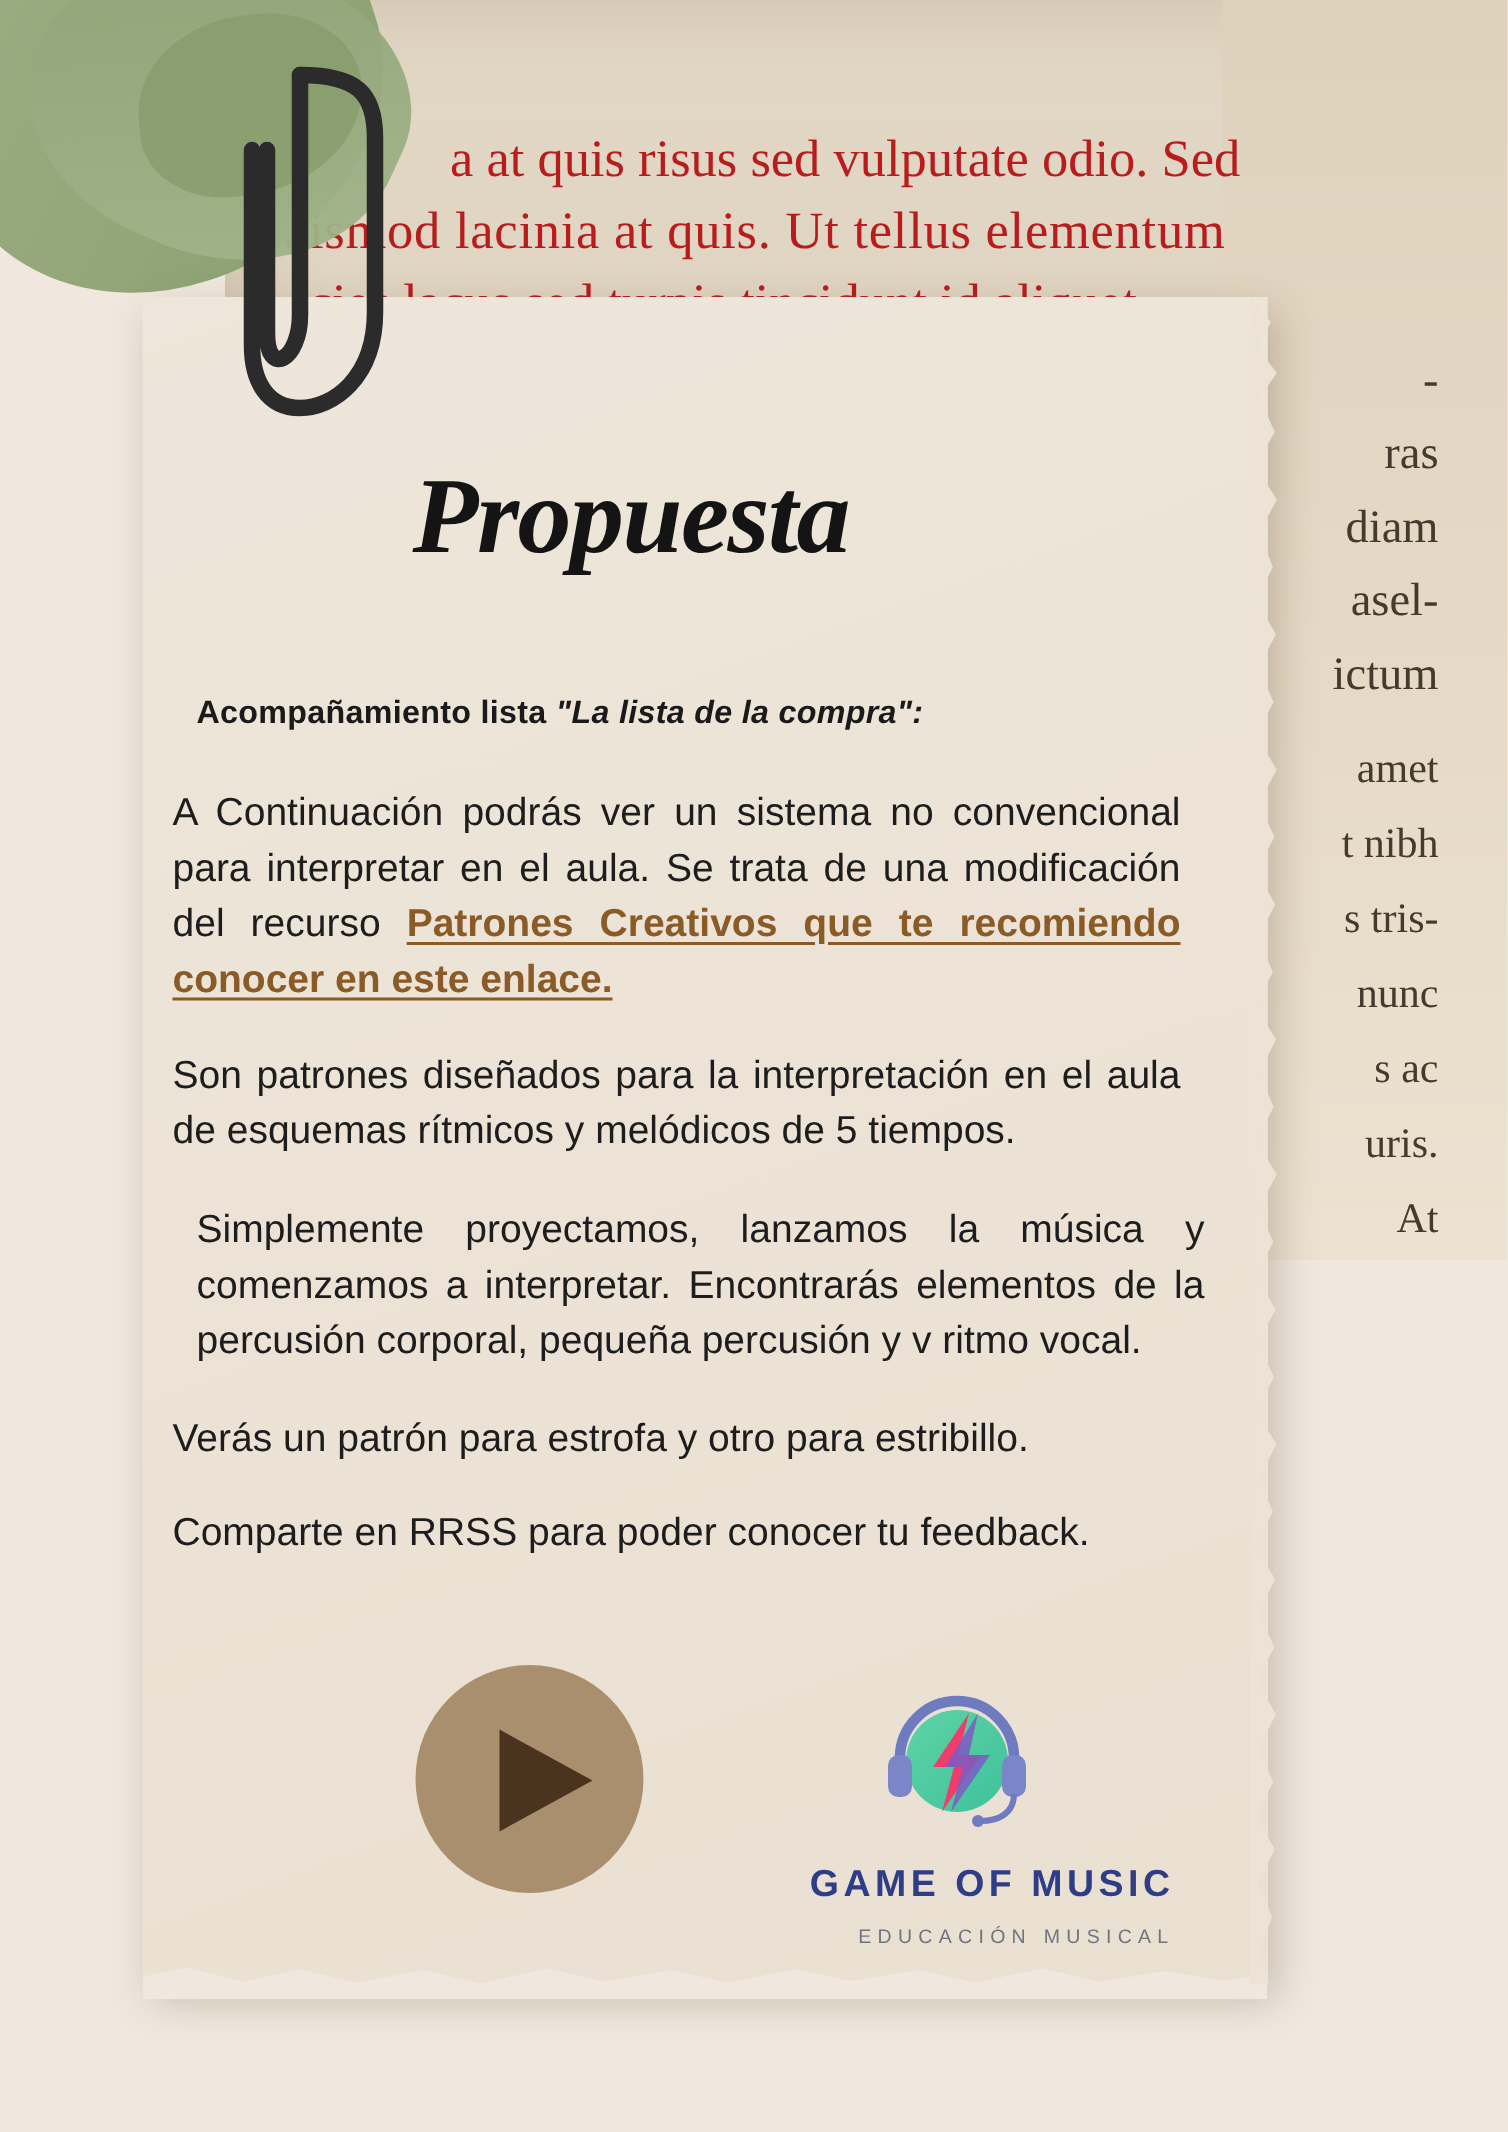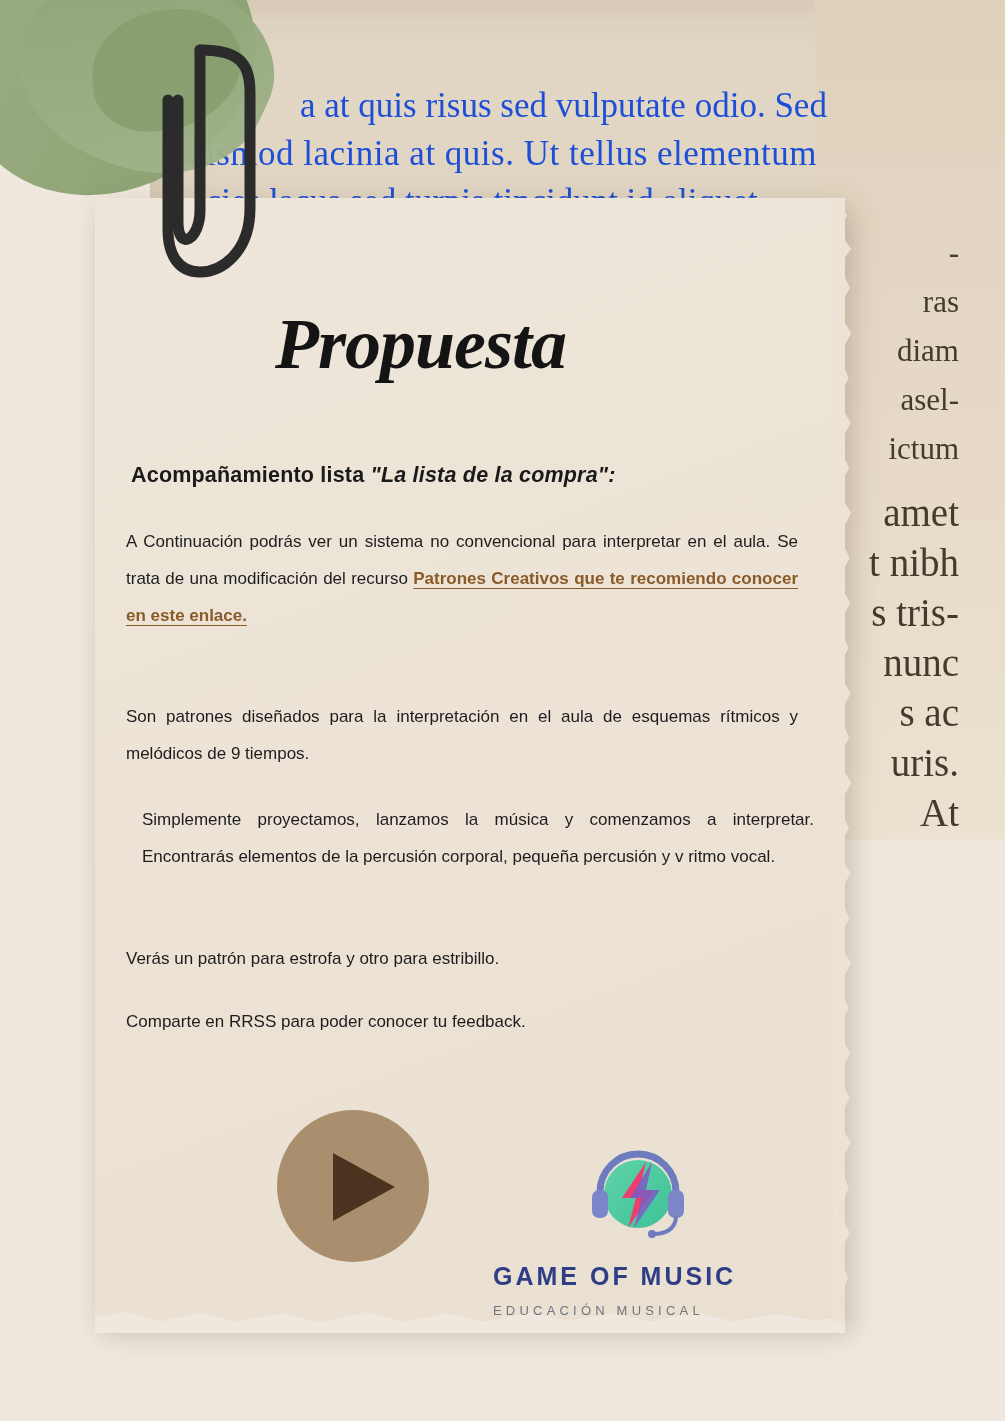--- a/index.html
+++ b/index.html
@@ -41,21 +41,21 @@
     position: absolute;
     right: 0;
     top: 0;
     width: 190px;
     height: 840px;
     background: linear-gradient(180deg,#ded1bc 0%, #e7dbc8 60%, #ece2d1 100%);
   }
   .bg-text {
     position: absolute;
     font-family: "Liberation Serif", serif;
-    color: #1d4ed8;
+    color: #b91c1c;
     white-space: nowrap;
   }
   .bg-line1 { left: 300px; top: 86px; font-size: 35px; }
   .bg-line2 { left: 188px; top: 134px; font-size: 35px; letter-spacing: .5px;}
   .bg-line3 { left: 196px; top: 182px; font-size: 35px; }
 
   .bg-right-col {
     position: absolute;
     right: 46px;
     top: 228px;
@@ -66,21 +66,21 @@
     line-height: 49px;
     color: #443a2d;
   }
   .bg-right-col2 {
     position: absolute;
     right: 46px;
     top: 488px;
     width: 165px;
     text-align: right;
     font-family: "Liberation Serif", serif;
-    font-size: 39px;
+    font-size: 28px;
     line-height: 50px;
     color: #443a2d;
   }
 
   
   .leaf {
     position: absolute;
     background: #97ab7f;
   }
   .leaf-a {
@@ -163,23 +163,23 @@
     font-size: 21.5px;
     font-weight: bold;
     color: #1a1a1a;
     letter-spacing: .2px;
   }
   .subtitle .quoted {
     font-style: italic;
   }
   .body-block {
     position: absolute;
-    left: 31px;
+    left: 20px;
     width: 672px;
-    font-size: 17px;
+    font-size: 26px;
     line-height: 37px;
     color: #1d1d1d;
     text-align: justify;
   }
   .p1 { top: 325px; }
   .p2 { top: 500px; }
   .p3 { top: 603px; margin-left: 16px; }
   .p4 { top: 742px; }
   .p5 { top: 805px; }
 
@@ -210,23 +210,23 @@
     height: 0;
     border-left: 62px solid #4a3420;
     border-top: 34px solid transparent;
     border-bottom: 34px solid transparent;
   }
 
   
   .logo {
     position: absolute;
     left: 398px;
-    top: 948px;
+    top: 928px;
     width: 290px;
-    text-align: left;
+    text-align: right;
   }
   .logo-mark { position: relative; width: 120px; height: 110px; margin: 0 auto; }
   .logo-name {
     margin-top: 6px;
     font-size: 25px;
     letter-spacing: 3px;
     color: #2e3d86;
     font-weight: 600;
   }
   .logo-sub {
@@ -271,21 +271,21 @@
     <div class="title">Propuesta</div>
 
     <div class="subtitle">
       <span>Acompañamiento lista </span><span class="quoted">"La lista de la compra":</span>
     </div>
 
     <div class="body-block p1">
       <span>A Continuación podrás ver un sistema no convencional para interpretar en el aula. Se trata de una modificación del recurso </span><a class="link">Patrones Creativos que te recomiendo conocer en este enlace.</a>
     </div>
 
-    <div class="body-block p2">Son patrones diseñados para la interpretación en el aula de esquemas rítmicos y melódicos de 9 tiempos.</div>
+    <div class="body-block p2">Son patrones diseñados para la interpretación en el aula de esquemas rítmicos y melódicos de 5 tiempos.</div>
     <div class="body-block p3">Simplemente proyectamos, lanzamos la música y comenzamos a interpretar. Encontrarás elementos de la percusión corporal, pequeña percusión y v ritmo vocal.</div>
     <div class="body-block p4">Verás un patrón para estrofa y otro para estribillo.</div>
     <div class="body-block p5">Comparte en RRSS para poder conocer tu feedback.</div>
 
     <div class="play-btn">
       <div class="play-tri"></div>
     </div>
 
     <div class="logo">
       <div class="logo-mark">

